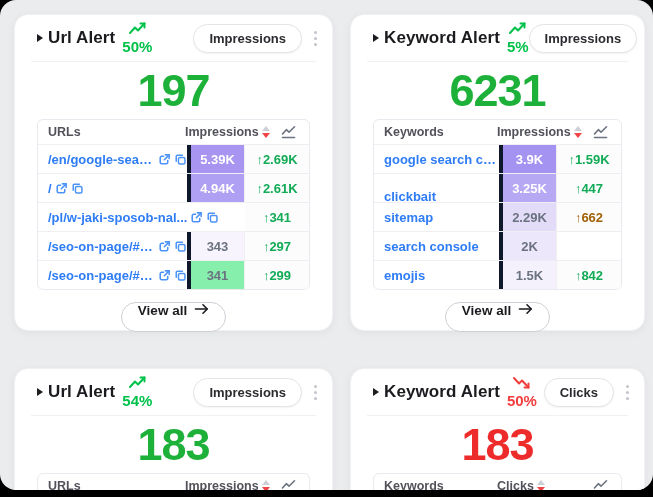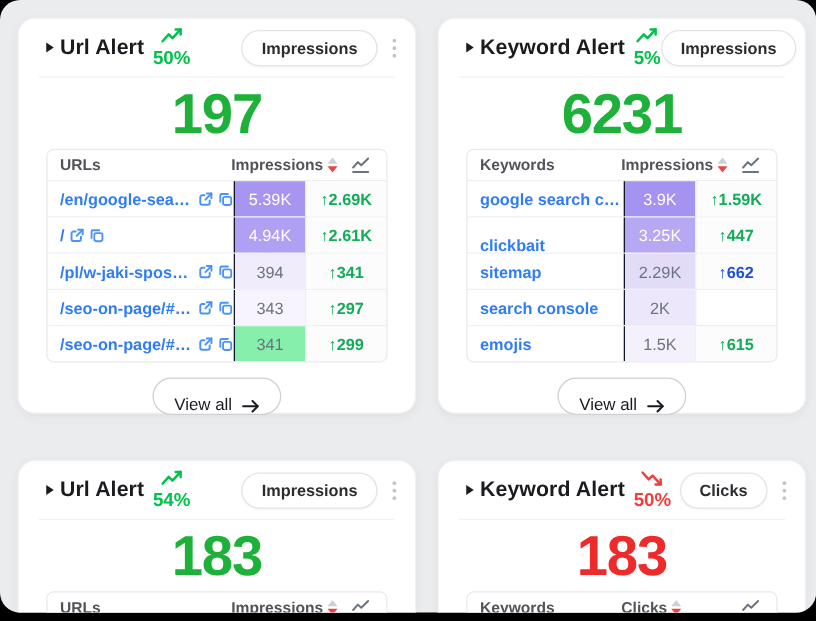--- a/index.html
+++ b/index.html
@@ -34,28 +34,28 @@
   .trow{height:28px;border-top:1px solid #efeff3;}
   .cell{display:flex;align-items:center;box-sizing:border-box;font-size:13px;}
   .name{flex:1 1 auto;padding-left:10px;min-width:0;gap:3px;}
   .th{font-size:12.5px;font-weight:600;color:#52525b;}
   .hright{flex:0 0 124px;display:flex;align-items:center;}
   .vh{font-size:12.5px;font-weight:600;color:#52525b;white-space:nowrap;}
   .sort{display:inline-flex;flex-direction:column;gap:2px;margin-left:3px;cursor:pointer;}
   .sort .su{width:0;height:0;border-left:4px solid transparent;border-right:4px solid transparent;border-bottom:5px solid #ccd0d6;}
   .sort .sd{width:0;height:0;border-left:4px solid transparent;border-right:4px solid transparent;border-top:5px solid #ef4444;}
   .chart{margin-left:auto;margin-right:13px;color:#6b7280;display:inline-flex;cursor:pointer;}
-  .val{flex:0 0 58px;justify-content:center;font-weight:400;border-left:1px solid #0f172a;border-right:1px solid #efeff3;}
+  .val{flex:0 0 58px;justify-content:center;font-weight:700;border-left:4px solid #0f172a;border-right:1px solid #efeff3;}
   .chg{flex:0 0 64px;justify-content:center;font-weight:800;background:#fcfcfd;}
   .link-text{font-weight:700;font-size:13px;white-space:nowrap;overflow:hidden;text-overflow:ellipsis;cursor:pointer;}
   .icn{display:inline-flex;flex:0 0 auto;cursor:pointer;}
 
-  .viewall{margin:12px auto 0;display:flex;align-items:flex-end;gap:7px;background:#fff;
+  .viewall{margin:12px auto 0;display:flex;align-items:flex-start;gap:7px;background:#fff;
     border:1.5px solid #cfcfd6;border-radius:17px;height:30px;padding:0 16px;
-    font-size:13.5px;font-weight:400;color:#1b1b1f;font-family:inherit;cursor:pointer;}
+    font-size:13.5px;font-weight:700;color:#1b1b1f;font-family:inherit;cursor:pointer;}
 </style>
 </head>
 <body>
 
 <div id="frame">
 
   <div class="card" id="card0">
     <div class="chead">
       <span class="tri"></span>
       <span class="ctitle">Url Alert</span>
@@ -146,21 +146,20 @@
                 <path d="M12 2 L6.8 7.2"></path>
               </svg>
             </span>
           <span class="icn" style="color: rgb(75, 147, 247);">
               <svg width="13" height="13" viewBox="0 0 14 14" fill="none" stroke="currentColor" stroke-width="1.6" stroke-linecap="round" stroke-linejoin="round">
                 <rect x="4.8" y="4.8" width="7" height="7" rx="1.6"></rect>
                 <path d="M2.4 9 V3.6 A1.2 1.2 0 0 1 3.6 2.4 H9"></path>
               </svg>
             </span>
         </div>
-        <div class="cell val" style="background-color: rgb(240, 236, 251); color: rgb(107, 114, 128);">394</div>
         <div class="cell chg" style="color: rgb(18, 171, 86);">↑341</div>
       </div>
 
       <div class="trow">
         <div class="cell name">
           <span class="link-text" style="color: rgb(46, 124, 246);">/seo-on-page/#Facto...</span>
           <span class="icn" style="color: rgb(75, 147, 247);">
               <svg width="13" height="13" viewBox="0 0 14 14" fill="none" stroke="currentColor" stroke-width="1.7" stroke-linecap="round" stroke-linejoin="round">
                 <path d="M6 3.5 H4 A1.6 1.6 0 0 0 2.4 5.1 V10 A1.6 1.6 0 0 0 4 11.6 H8.9 A1.6 1.6 0 0 0 10.5 10 V8"></path>
                 <path d="M8 2 H12 V6"></path>
@@ -256,35 +255,35 @@
             <span class="link-text" style="color: rgb(46, 124, 246); margin-top: 16px;">clickbait</span>
           </div>
         <div class="cell val" style="background-color: rgb(183, 168, 244); color: rgb(255, 255, 255);">3.25K</div>
         <div class="cell chg" style="color: rgb(18, 171, 86);">↑447</div>
       </div>
       <div class="trow">
         <div class="cell name">
             <span class="link-text" style="color: rgb(46, 124, 246);">sitemap</span>
           </div>
         <div class="cell val" style="background-color: rgb(227, 220, 249); color: rgb(107, 114, 128);">2.29K</div>
-        <div class="cell chg" style="color: #1d4ed8; text-align: right;">↑662</div>
+        <div class="cell chg" style="color: #a16207; text-align: right;">↑662</div>
       </div>
       <div class="trow">
         <div class="cell name">
             <span class="link-text" style="color: rgb(46, 124, 246);">search console</span>
           </div>
         <div class="cell val" style="background-color: rgb(236, 231, 250); color: rgb(107, 114, 128);">2K</div>
         <div class="cell chg" style="color: #15803d; margin-top: 44px;">↑1.19K</div>
       </div>
       <div class="trow">
         <div class="cell name">
             <span class="link-text" style="color: rgb(46, 124, 246);">emojis</span>
           </div>
         <div class="cell val" style="background-color: rgb(244, 241, 252); color: rgb(107, 114, 128);">1.5K</div>
-        <div class="cell chg" style="color: rgb(18, 171, 86);">↑615</div>
+        <div class="cell chg" style="color: rgb(18, 171, 86);">↑842</div>
       </div>
     </div>
 
     <button class="viewall">
       <span>View all</span>
       <svg width="15" height="12" viewBox="0 0 15 12" fill="none" stroke="#1b1b1f" stroke-width="1.6" stroke-linecap="round" stroke-linejoin="round">
           <path d="M1.5 6 H13"></path>
           <path d="M9 1.8 L13.2 6 L9 10.2"></path>
         </svg>
     </button>

